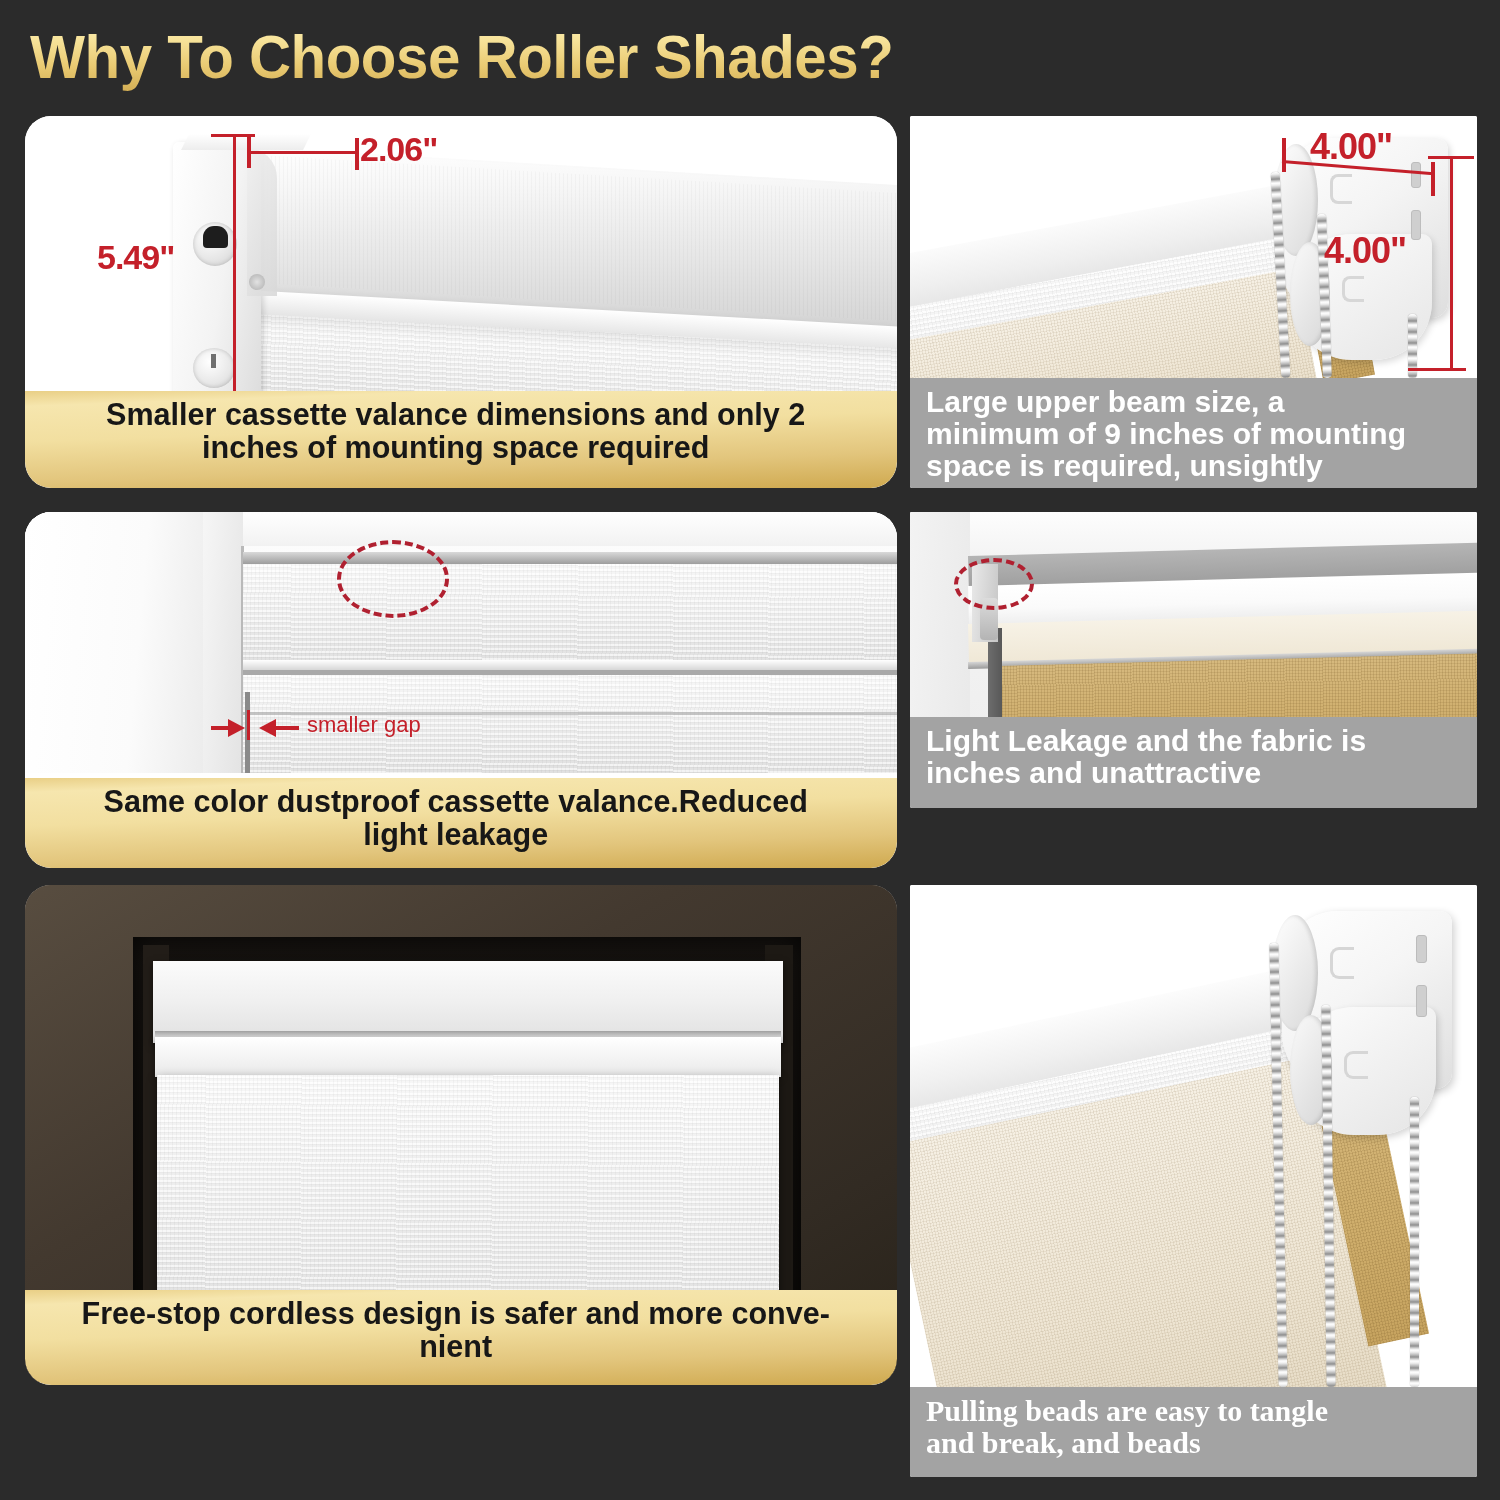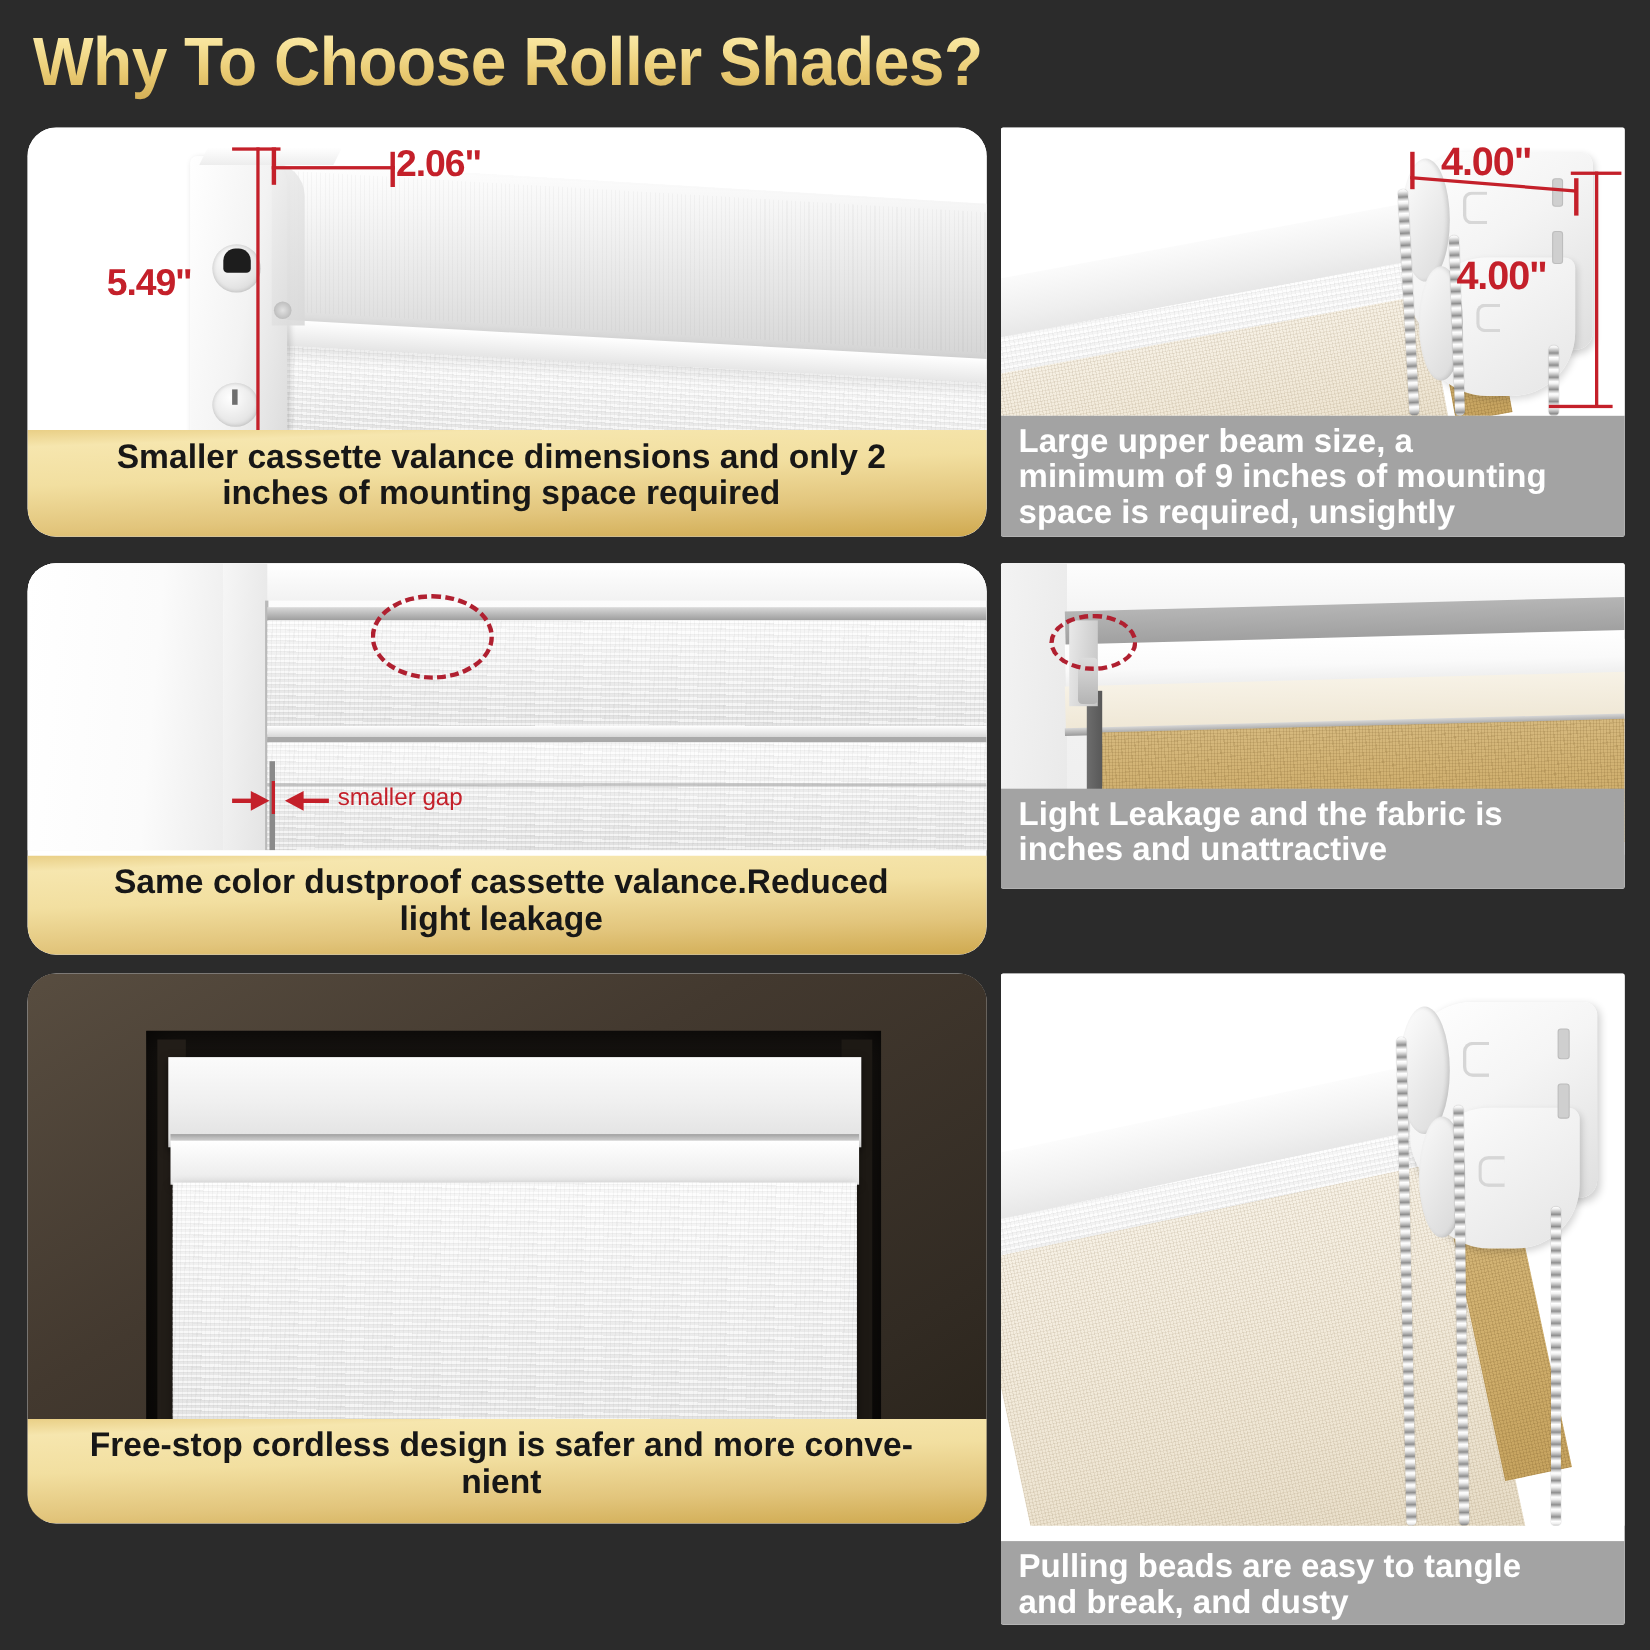--- a/index.html
+++ b/index.html
@@ -512,19 +512,19 @@
                   box-shadow: inset -2px 0 4px rgba(0,0,0,0.14);"></div>
       <div style="position:absolute; left:380px; top:130px; width:42px; height:110px;
                   border-radius:50%; background:linear-gradient(120deg,#fafafa,#d6d6d6);
                   box-shadow: inset -2px 0 4px rgba(0,0,0,0.14);"></div>
 
       <div class="chain" style="left:364px; top:58px; height:444px; transform:rotate(-1.2deg);"></div>
       <div class="chain" style="left:414px; top:120px; height:382px; transform:rotate(-0.8deg);"></div>
       <div class="chain" style="left:500px; top:212px; height:290px;"></div>
     </div>
 
-    <div class="cap gray" style="height:76px;">
+    <div class="cap gray" style="height:90px;font-family:Liberation Serif, serif;">
       <span class="line">Pulling beads are easy to tangle</span>
-      <span class="line">and break, and dusty</span>
+      <span class="line">and break, and beads</span>
     </div>
   </div>
 
 </div>
 
 </body></html>

